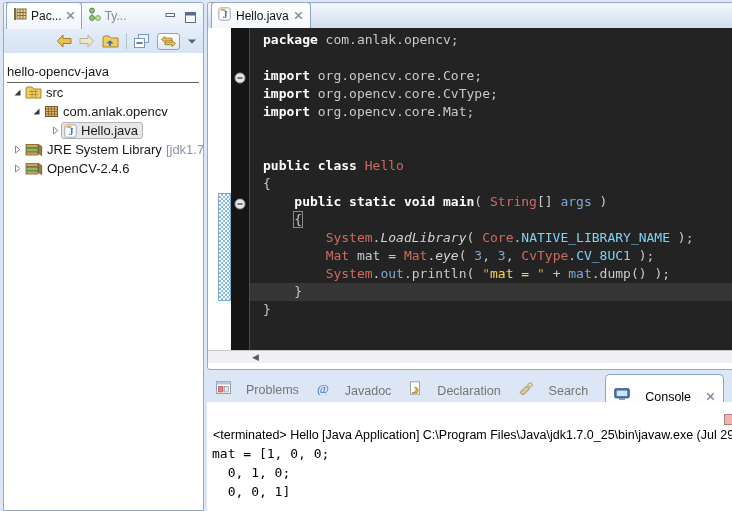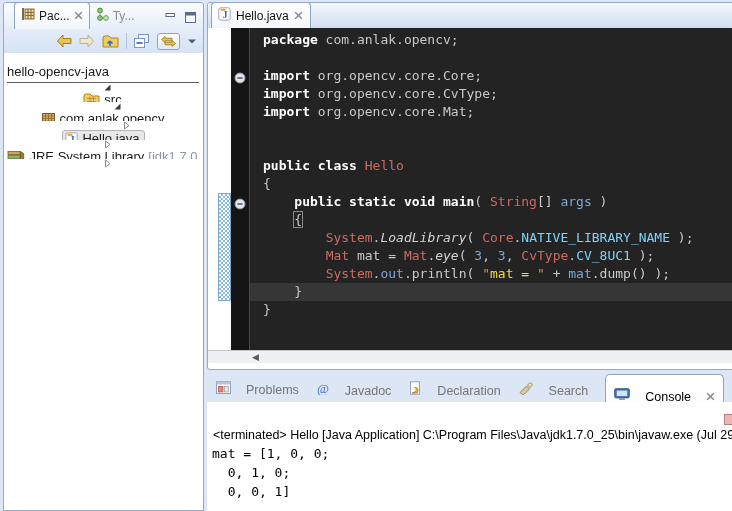--- a/index.html
+++ b/index.html
@@ -7,35 +7,35 @@
   .screen {
     position:relative; width:732px; height:511px; overflow:hidden;
     background:#dce6f4; font-family:"Liberation Sans",sans-serif;
   }
   
   .explorer {
     position:absolute; left:3px; top:2px; width:201px; height:509px;
     background:#fff; border:1px solid #96a8c6; border-radius:3px 3px 0 0;
   }
   .explorer-header { height:50px; background:linear-gradient(#fbfdfe,#e2ebf7 60%,#d7e3f3); border-radius:3px 3px 0 0; position:relative; }
-  .ptab-row { display:flex; align-items:flex-end; height:26px; padding-left:10px; }
+  .ptab-row { display:flex; align-items:flex-end; height:26px; padding-left:2px; }
   .ptab { display:flex; align-items:center; gap:4px; font-size:12px; padding:4px 6px 5px 6px; color:#8b8b8b; }
   .ptab.active {
     background:linear-gradient(#ffffff,#f2f6fb); border:1px solid #8fa3c4; border-bottom:none;
     border-radius:4px 4px 0 0; color:#1c1c1c;
   }
   .winbtns { position:absolute; right:7px; top:6px; display:flex; gap:9px; }
   .winbtns span { cursor:default; }
   .ptoolbar { position:absolute; right:6px; top:27px; display:flex; align-items:center; gap:7px; height:22px; }
   .tbtn { display:flex; align-items:center; }
   .tbtn.pressed { border:1px solid #8fa3c4; border-radius:3px; background:linear-gradient(#ffffff,#dfe9f5); padding:1px 2px; }
   .tsep { width:1px; height:16px; background:#b4c2d8; }
   .tree { padding-top:9px; font-size:13px; color:#1a1a1a; }
   .project-row { margin:2px 4px 0 3px; padding:0 0 3px 0; border-bottom:1px solid #5f5f5f; white-space:nowrap; }
-  .tree-row { height:19px; display:flex; align-items:center; white-space:nowrap; overflow:hidden;flex-direction:column; }
+  .tree-row { height:19px; display:flex; align-items:center; white-space:nowrap; overflow:hidden; }
   .tw { width:11px; display:inline-flex; justify-content:center; flex:none; }
   .ti { display:inline-flex; align-items:center; gap:4px; padding:0 4px 0 2px; }
   .ti.selbox { background:#e7e7e7; border:1px solid #b3b3b3; border-radius:3px; padding:0 4px 0 2px; }
   .ti .icon { display:inline-flex; flex:none; }
   .sfx { color:#8a96a8; }
   
   .editor-frame {
     position:absolute; left:207px; top:2px; width:528px; height:368px;
     background:#fff; border:1px solid #96a8c6; border-radius:3px 0 0 3px; overflow:hidden;
   }
@@ -253,20 +253,31 @@
               <span>JRE System Library</span>
               <span class="sfx"> [jdk1.7.0</span>
             </span>
           </div>
           <div class="tree-row">
             <span class="tw" style="margin-left:8px">
               <svg width="9" height="9" viewBox="0 0 9 9">
                 <path d="M2.5 1 L7 4.5 L2.5 8 Z" fill="#ffffff" stroke="#8a8a8a"></path>
               </svg>
             </span>
+            <span class="ti">
+              <span class="icon">
+                <svg width="18" height="13" viewBox="0 0 18 13">
+                  <rect x="1" y="9" width="12" height="3" fill="#cda94e" stroke="#7a5a28" stroke-width="0.8"></rect>
+                  <rect x="1" y="5.3" width="12" height="3" fill="#8fba6a" stroke="#4a7a3a" stroke-width="0.8"></rect>
+                  <rect x="1" y="1.5" width="12" height="3" fill="#cda94e" stroke="#7a5a28" stroke-width="0.8"></rect>
+                  <path d="M13.5 1.5 l3.2 2 v9 l-3.2 -2 z" fill="#9a7c42" stroke="#6a5225" stroke-width="0.8"></path>
+                </svg>
+              </span>
+              <span>OpenCV-2.4.6</span>
+            </span>
           </div>
         </div>
     </div>
   </div>
 
   <div class="editor-frame">
     <div class="etab-bar">
       <div class="etab">
         <span class="icon">
           <svg width="13" height="14" viewBox="0 0 13 14">

